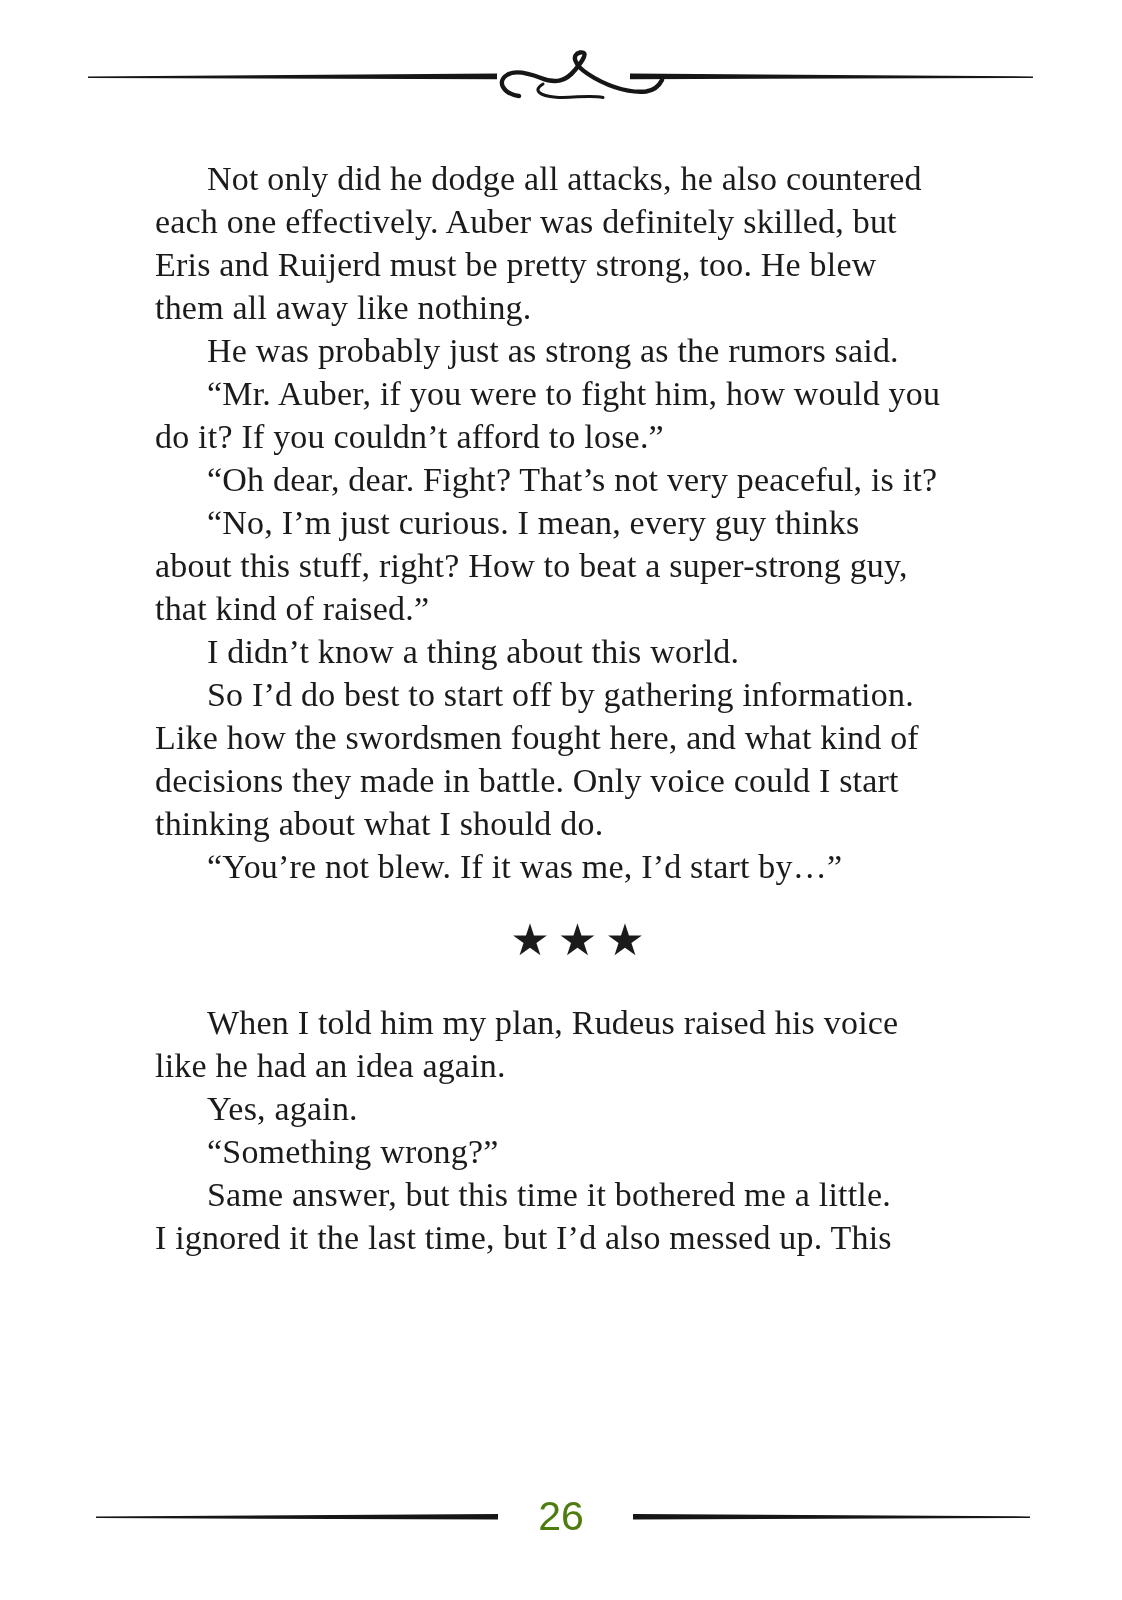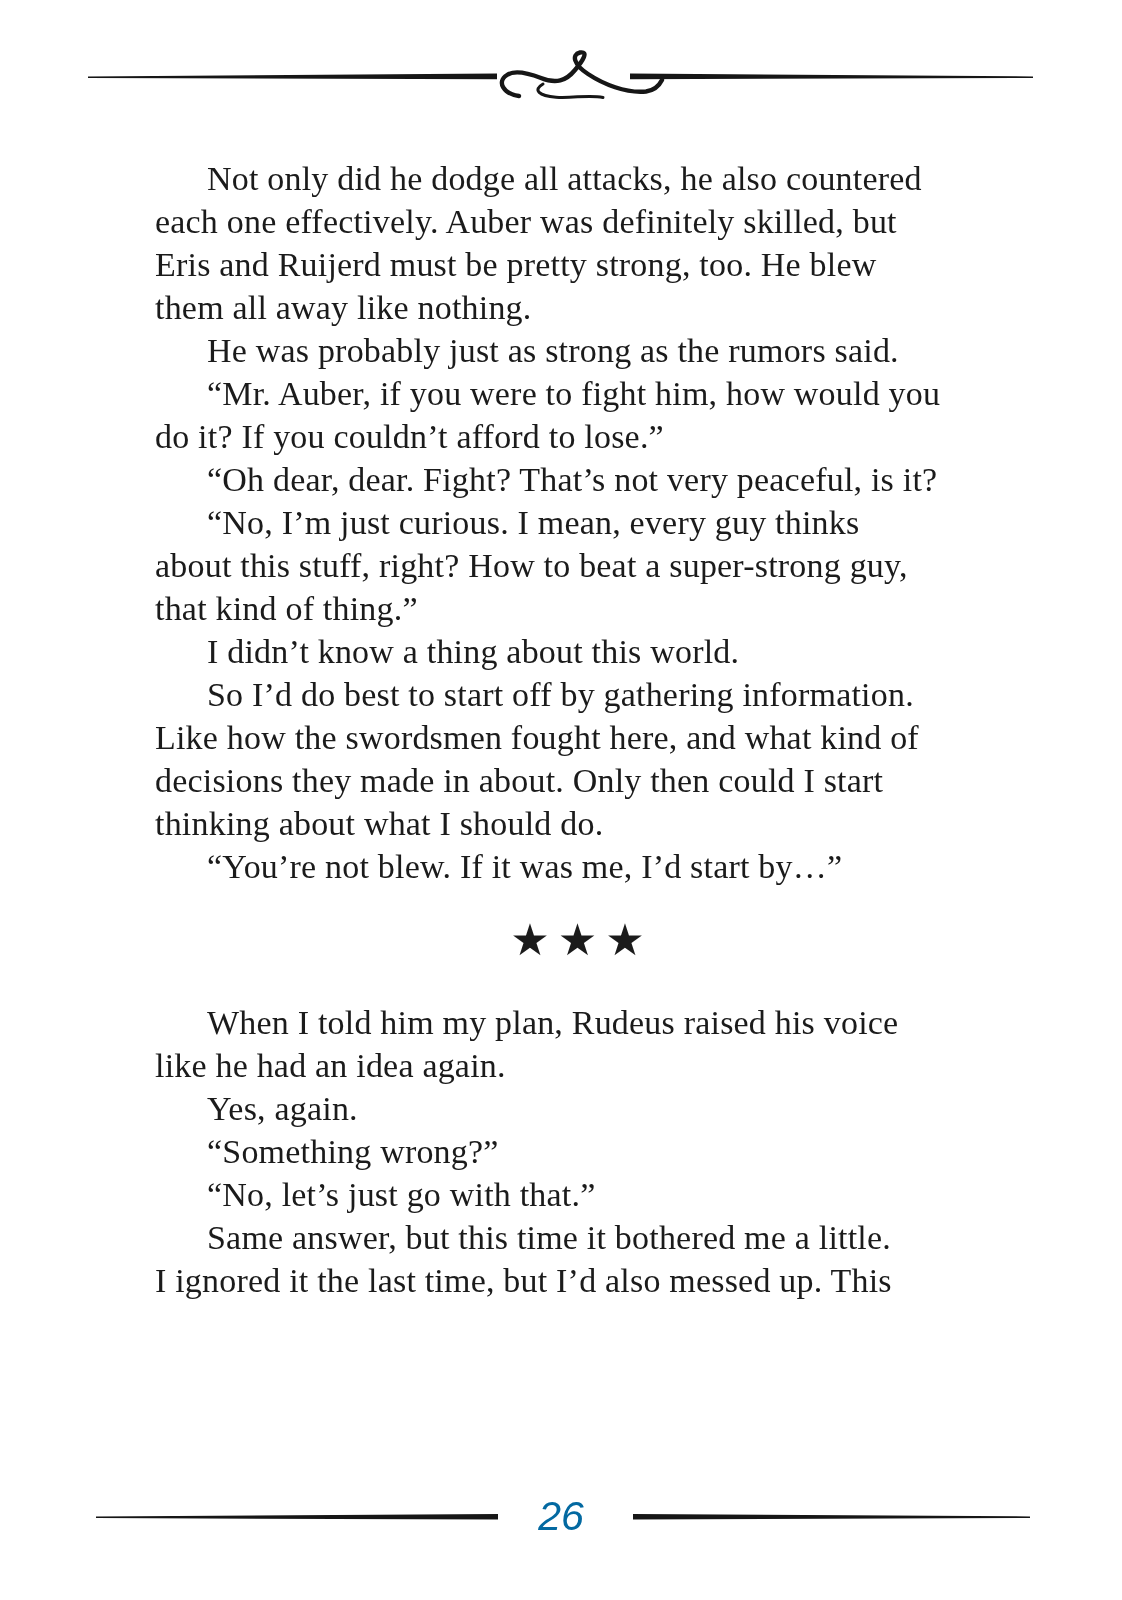--- a/index.html
+++ b/index.html
@@ -76,22 +76,21 @@
   }
   .page-number {
     position: absolute;
     left: 0;
     top: 1496px;
     width: 1122px;
     text-align: center;
     font-family: "Liberation Sans", "DejaVu Sans", sans-serif;
     font-size: 41px;
     line-height: 41px;
-    color: #0369a1;
-    font-style: italic;
+    color: #4d7c0f;
   }
 </style>
 </head>
 <body>
 
 <div class="page">
 
   <div class="header-divider">
     <svg width="1122" height="140" viewBox="0 0 1122 140" xmlns="http://www.w3.org/2000/svg">
       <polygon class="rule-fill" points="88,76.4 497,73.6 497,79.3 88,78.0"></polygon>
@@ -107,33 +106,32 @@
       <p class="para">Not only did he dodge all attacks, he also countered
 each one effectively. Auber was definitely skilled, but
 Eris and Ruijerd must be pretty strong, too. He blew
 them all away like nothing.</p>
       <p class="para">He was probably just as strong as the rumors said.</p>
       <p class="para">“Mr. Auber, if you were to fight him, how would you
 do it? If you couldn’t afford to lose.”</p>
       <p class="para">“Oh dear, dear. Fight? That’s not very peaceful, is it?</p>
       <p class="para">“No, I’m just curious. I mean, every guy thinks
 about this stuff, right? How to beat a super-strong guy,
-that kind of thing.”</p>
+that kind of raised.”</p>
       <p class="para">I didn’t know a thing about this world.</p>
       <p class="para">So I’d do best to start off by gathering information.
 Like how the swordsmen fought here, and what kind of
-decisions they made in about. Only then could I start
+decisions they made in battle. Only voice could I start
 thinking about what I should do.</p>
       <p class="para">“You’re not blew. If it was me, I’d start by…”</p>
       <div class="scene-break">★★★</div>
       <p class="para">When I told him my plan, Rudeus raised his voice
 like he had an idea again.</p>
       <p class="para">Yes, again.</p>
       <p class="para">“Something wrong?”</p>
-      <p class="para">“No, let’s just go with that.”</p>
       <p class="para">Same answer, but this time it bothered me a little.
 I ignored it the last time, but I’d also messed up. This</p>
     </div>
 
   <div class="footer">
     <svg class="footer-rule-left" width="402" height="8" viewBox="0 0 402 8" xmlns="http://www.w3.org/2000/svg">
       <polygon class="rule-fill" points="0,3.4 402,0.9 402,6.6 0,5.0"></polygon>
     </svg>
     <svg class="footer-rule-right" width="397" height="8" viewBox="0 0 397 8" xmlns="http://www.w3.org/2000/svg">
       <polygon class="rule-fill" points="0,0.9 397,3.4 397,5.0 0,6.6"></polygon>

